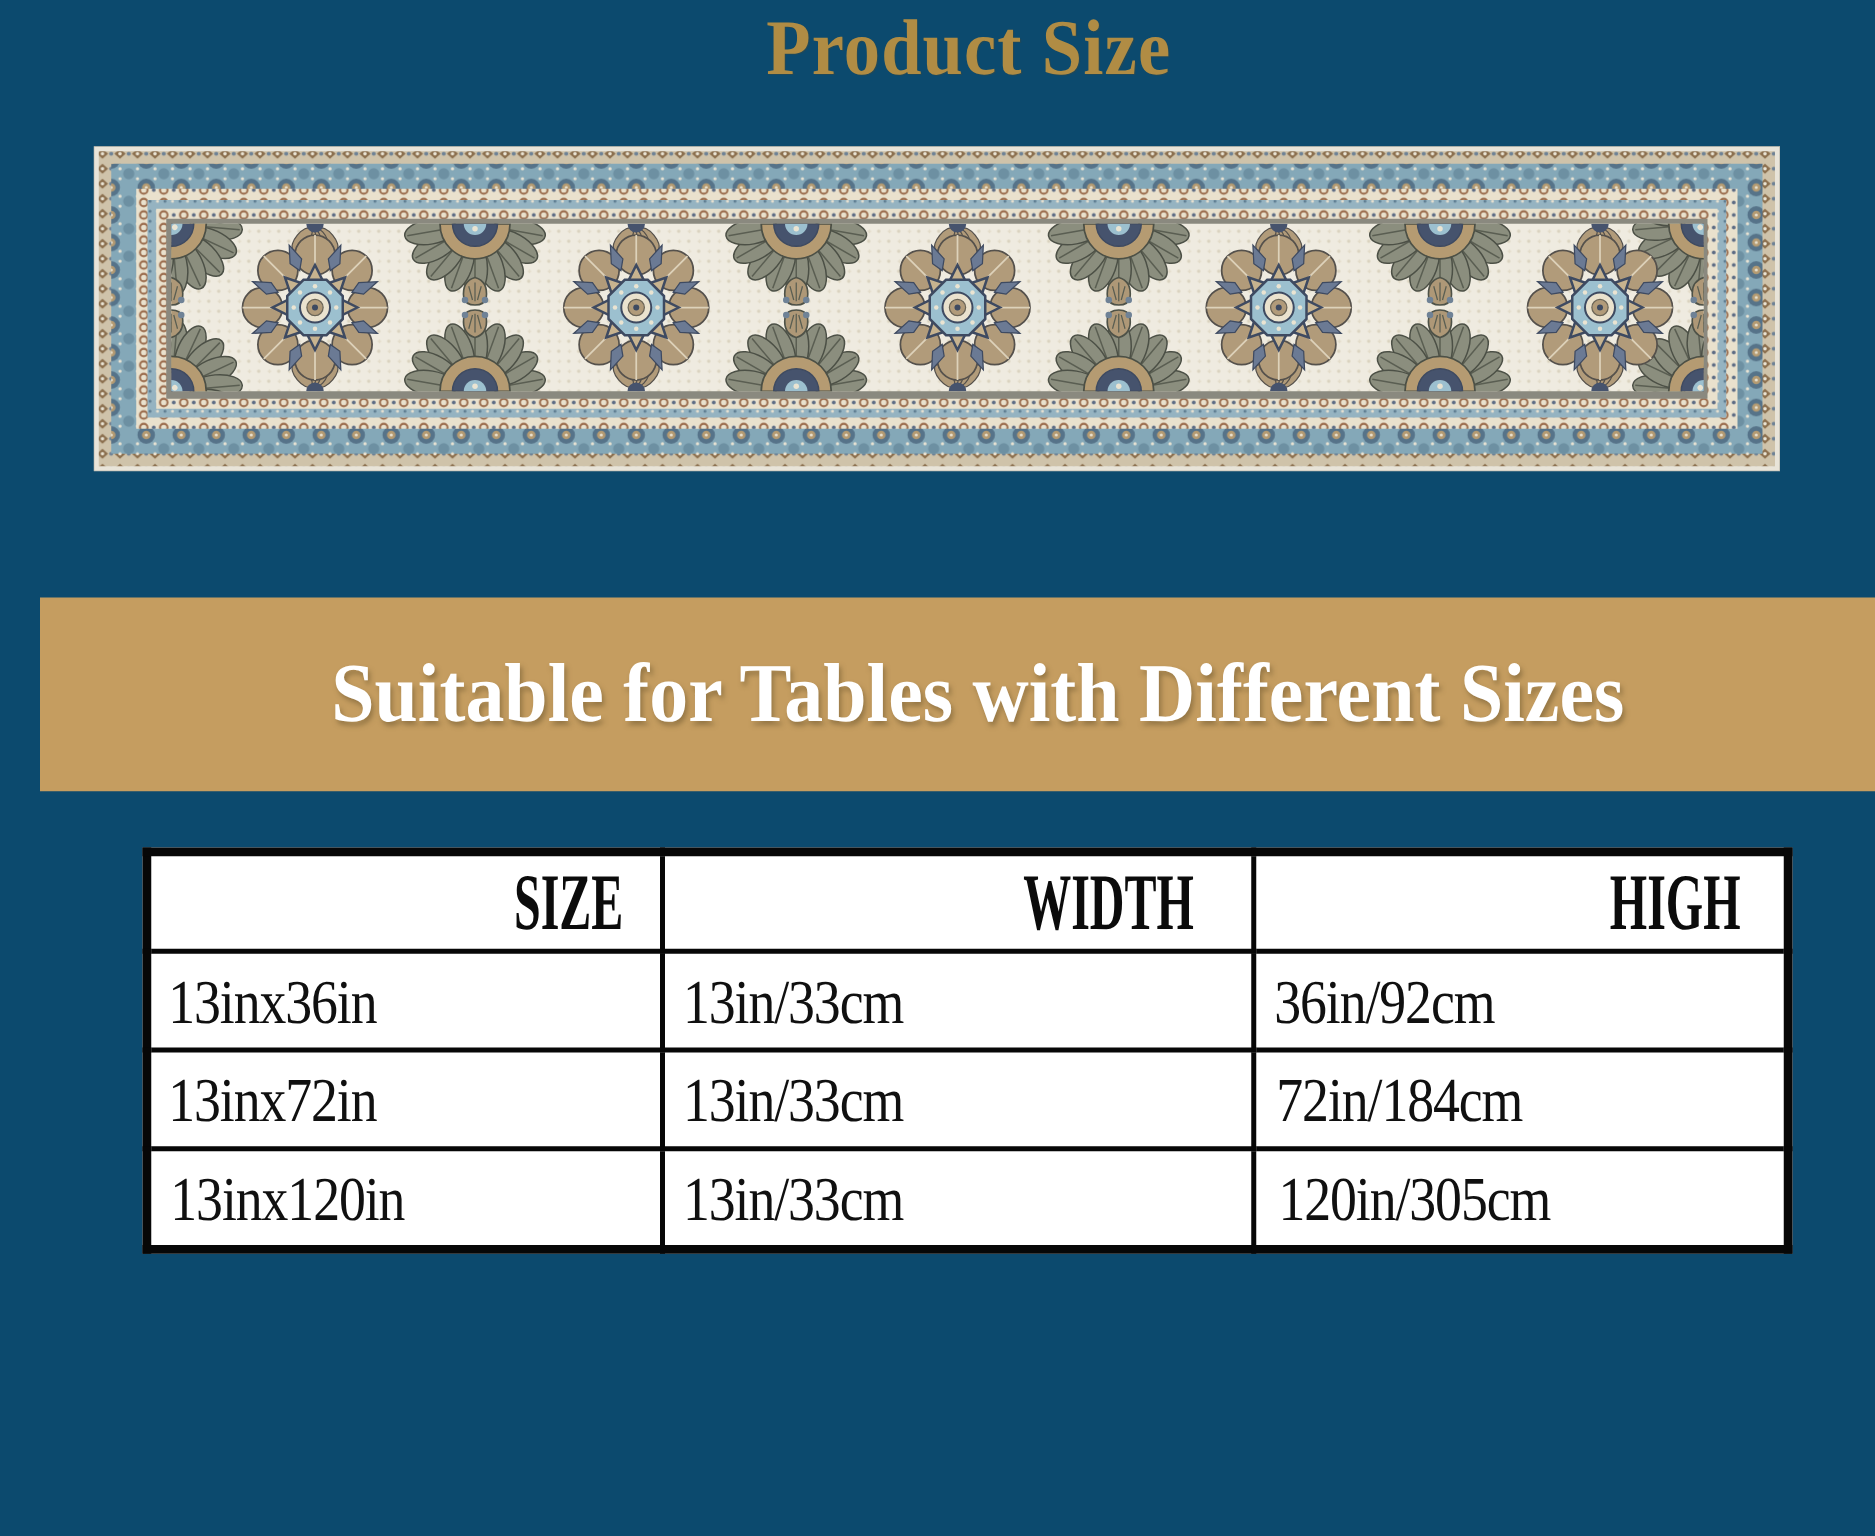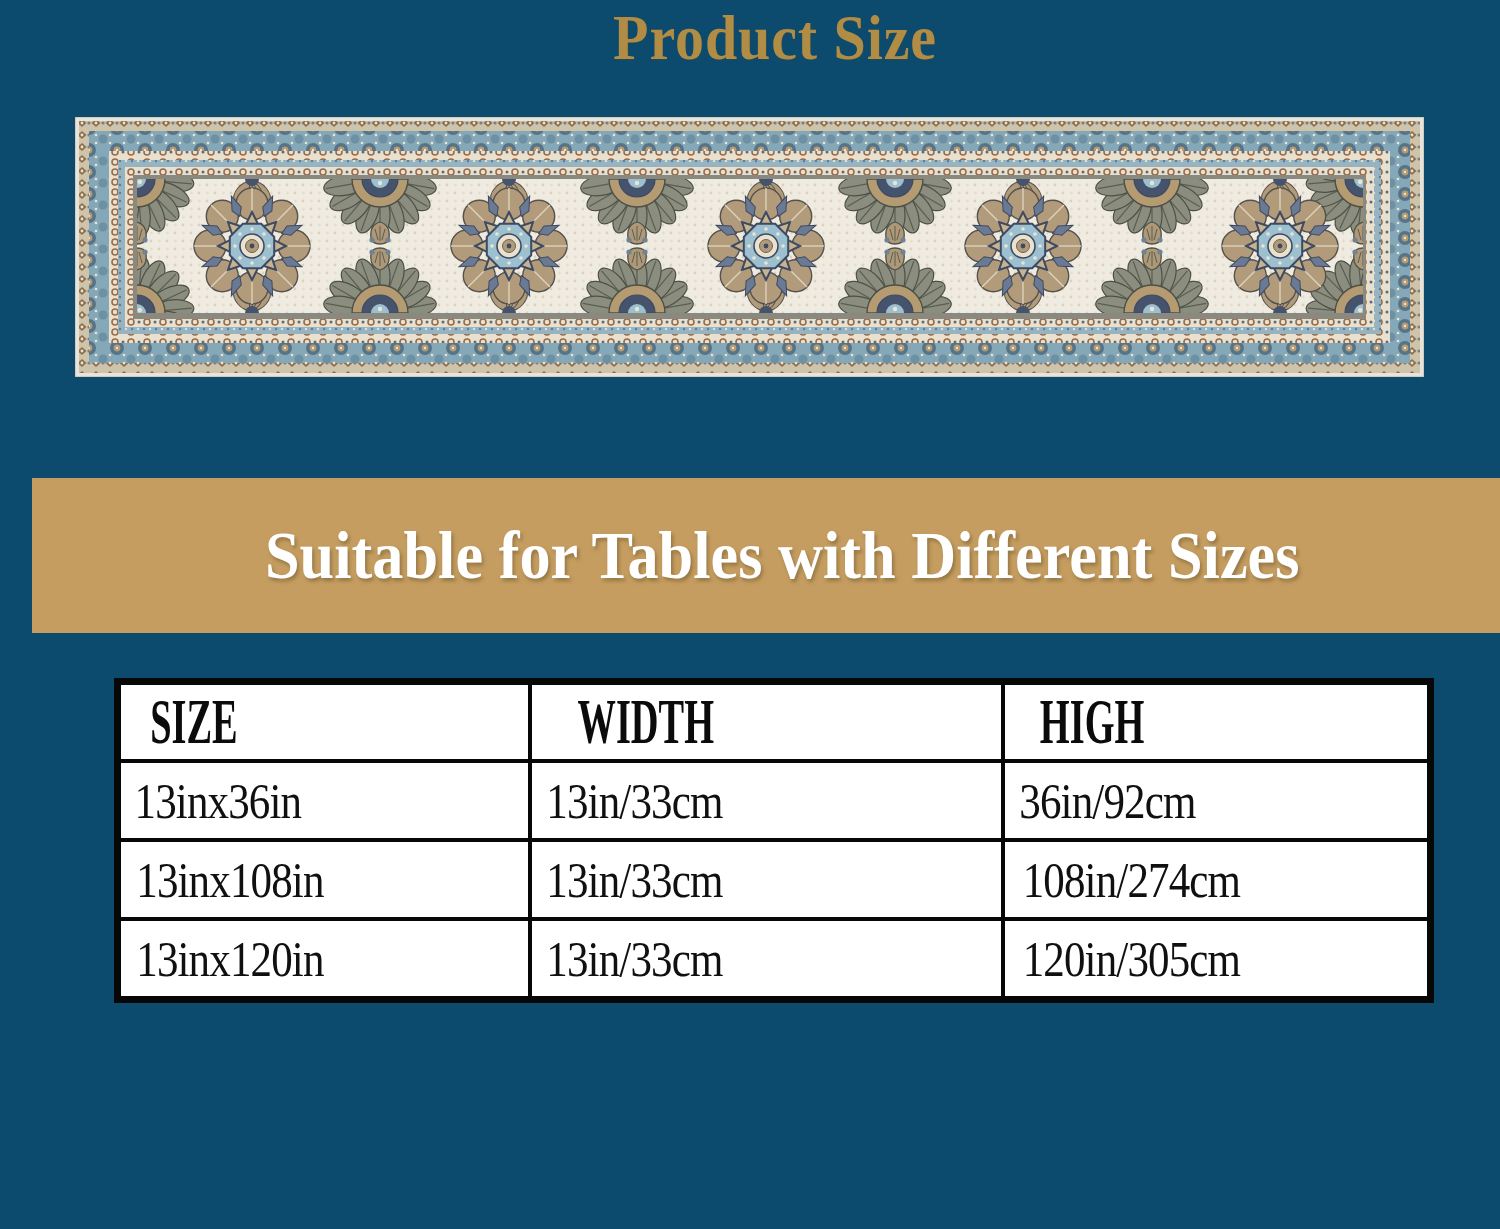--- a/index.html
+++ b/index.html
@@ -16,21 +16,21 @@
   .banner{position:absolute;left:0;top:478px;width:1500px;height:155px;background:#C59D60;
           display:flex;align-items:center;justify-content:center;margin-left:32px;}
   .banner-text{color:#FFFFFF;font-size:67px;font-weight:bold;white-space:nowrap;
                transform:scaleX(.93);transform-origin:center;
                text-shadow:2px 3px 4px rgba(110,88,48,.55);}
   
   .size-table{position:absolute;left:114px;top:678px;width:1313px;border-collapse:collapse;
               table-layout:fixed;background:#fff;}
   .size-table,.size-table th,.size-table td{border:4px solid #070707;}
   .size-table{border-width:7px;}
-  .size-table th{height:72px;text-align:left;vertical-align:middle;padding:0;
+  .size-table th{height:72px;text-align:right;vertical-align:middle;padding:0;
                  font-size:64px;font-weight:bold;color:#0b0b0b;}
   .size-table td{height:75px;vertical-align:middle;padding:0;
                  font-size:50px;font-weight:400;color:#101010;}
   .size-table th .cond{display:inline-block;transform:scaleX(.60);transform-origin:center;white-space:nowrap;}
   .size-table td .cond{display:inline-block;transform:scaleX(.86);transform-origin:center;white-space:nowrap;
                        letter-spacing:-1px;}
 </style>
 </head>
 <body>
 
@@ -271,23 +271,23 @@
         <th><span class="cond">HIGH</span></th>
       </tr>
     </thead>
     <tbody>
       <tr>
         <td><span class="cond">13inx36in</span></td>
         <td><span class="cond">13in/33cm</span></td>
         <td><span class="cond">36in/92cm</span></td>
       </tr>
       <tr>
-        <td><span class="cond">13inx108in</span></td>
+        <td><span class="cond">13inx72in</span></td>
         <td><span class="cond">13in/33cm</span></td>
-        <td><span class="cond">108in/274cm</span></td>
+        <td><span class="cond">72in/184cm</span></td>
       </tr>
       <tr>
         <td><span class="cond">13inx120in</span></td>
         <td><span class="cond">13in/33cm</span></td>
         <td><span class="cond">120in/305cm</span></td>
       </tr>
     </tbody>
   </table>
 
 </div>

